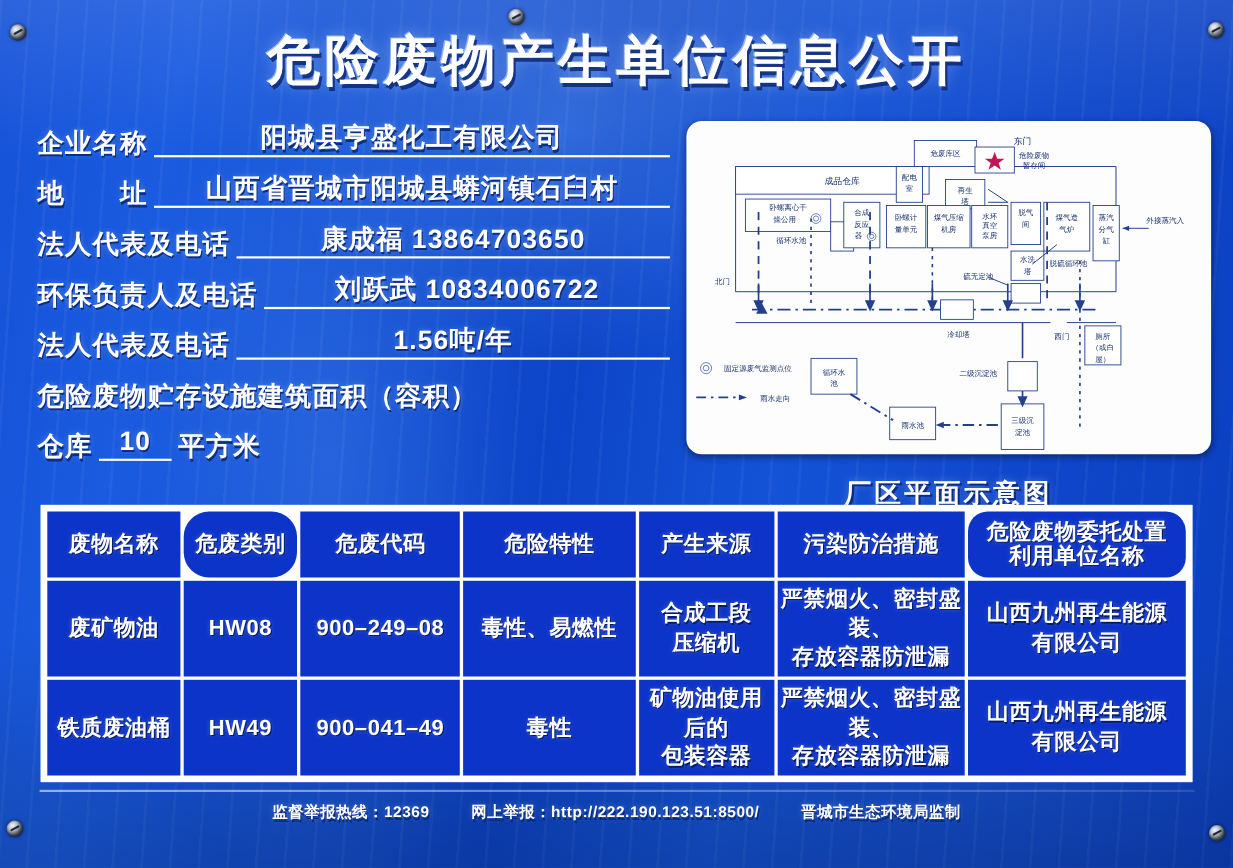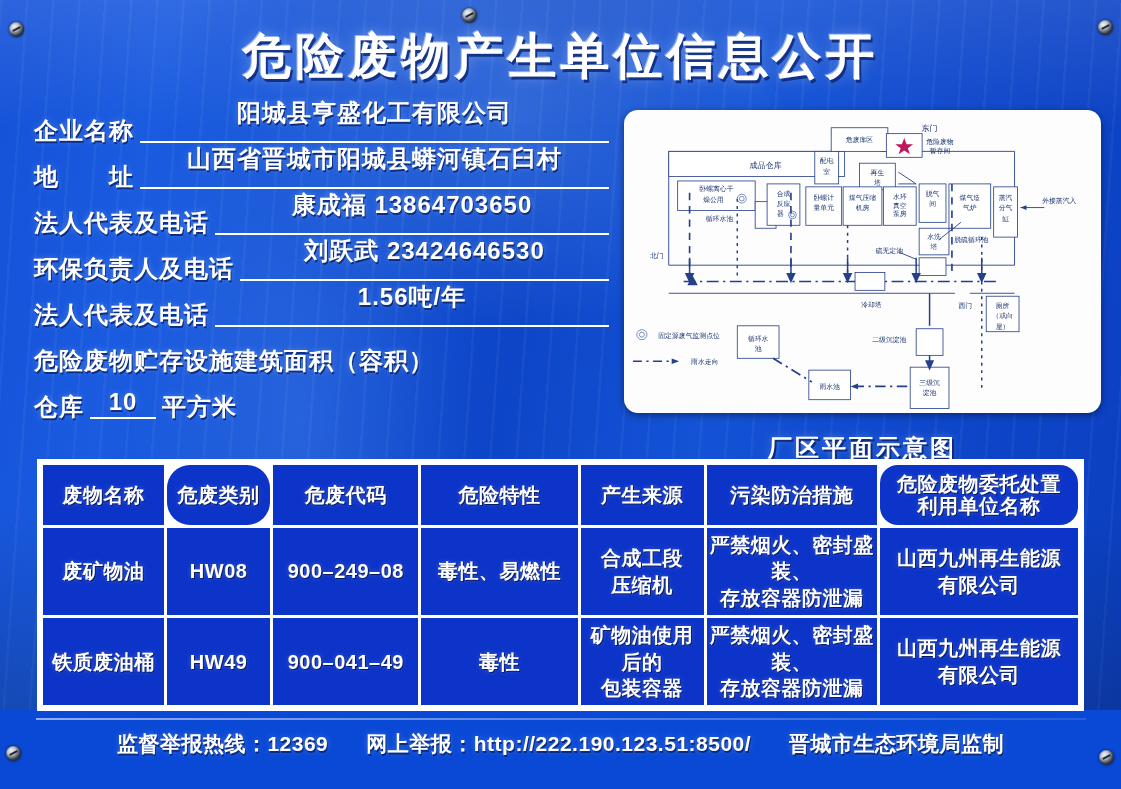--- a/index.html
+++ b/index.html
@@ -3,21 +3,21 @@
 <meta charset="utf-8">
 <title>危险废物产生单位信息公开</title>
 <style>
   html,body{margin:0;padding:0;}
   body{
     width:1121px;height:789px;overflow:hidden;
     font-family:"Liberation Sans","DejaVu Sans",sans-serif;
     background:#0a49d6;
   }
   #board{
-    position:relative;width:1121px;height:710px;
+    position:relative;width:1121px;height:789px;
     background:
       radial-gradient(ellipse 380px 300px at 520px 120px, rgba(120,180,255,.30), rgba(120,180,255,0) 70%),
       radial-gradient(ellipse 250px 620px at 300px 420px, rgba(110,170,255,.22), rgba(110,170,255,0) 70%),
       radial-gradient(ellipse 420px 260px at 900px 700px, rgba(30,90,210,.45), rgba(30,90,210,0) 70%),
       linear-gradient(100deg,#1552d8 0%,#1a5be0 14%,#1350d3 28%,#0d45c8 46%,#1453d6 62%,#0f48cc 78%,#0b3fc0 100%);
     color:#fff;
   }
   
   #board::before{
     content:"";position:absolute;inset:0;pointer-events:none;
@@ -63,21 +63,21 @@
     position:absolute;left:34px;top:108px;width:575px;z-index:4;
     font-size:24px;line-height:1.0;
   }
   .row{display:flex;align-items:flex-end;margin-bottom:11px;height:35px;}
   .lab{
     white-space:nowrap;font-weight:bold;letter-spacing:1px;
     text-shadow:1px 2px 0 rgba(8,36,110,.85), 0 0 6px rgba(255,255,255,.25);
   }
   .fill{
     flex:1;position:relative;text-align:center;
-    border-bottom:2px solid #fff;margin-left:6px;padding-bottom:16px;
+    border-bottom:2px solid #fff;margin-left:6px;padding-bottom:3px;
     font-weight:bold;letter-spacing:1px;
     text-shadow:1px 2px 0 rgba(8,36,110,.85), 0 0 6px rgba(255,255,255,.25);
   }
   .fill.w-narrow{flex:0 0 auto;min-width:26px;padding:0 7px 3px;}
   .plain{
     font-weight:bold;letter-spacing:1px;white-space:nowrap;
     text-shadow:1px 2px 0 rgba(8,36,110,.85), 0 0 6px rgba(255,255,255,.25);
   }
   .inline-row{display:flex;align-items:flex-end;margin-bottom:11px;height:35px;}
 
@@ -117,21 +117,21 @@
   #tbl .c4{width:14.2%;}
   #tbl .c5{width:11.2%;}
   #tbl .c6{width:15.5%;}
   #tbl .c7{width:18.0%;border-radius:18px;}
   .cell-lines span{display:block;}
 
   
   #footer{
     position:absolute;left:0;right:0;top:730px;z-index:4;
     display:flex;align-items:center;justify-content:center;gap:38px;
-    font-size:21px;font-weight:bold;letter-spacing:.5px;
+    font-size:14px;font-weight:bold;letter-spacing:.5px;
     text-shadow:1px 2px 0 rgba(8,36,110,.85), 0 0 6px rgba(255,255,255,.25);
   }
   #footer .seg{white-space:nowrap;}
   #footer-rule{
     position:absolute;left:36px;top:718px;width:1050px;height:2px;
     background:linear-gradient(90deg,rgba(255,255,255,.55),rgba(255,255,255,.12));
     z-index:3;
   }
 
   
@@ -176,21 +176,21 @@
       <span class="fill">山西省晋城市阳城县蟒河镇石臼村</span>
     </div>
 
     <div class="row">
       <span class="lab">法人代表及电话</span>
       <span class="fill">康成福 13864703650</span>
     </div>
 
     <div class="row">
       <span class="lab">环保负责人及电话</span>
-      <span class="fill">刘跃武 23424646530</span>
+      <span class="fill">刘跃武 10834006722</span>
     </div>
 
     <div class="row">
       <span class="lab">法人代表及电话</span>
       <span class="fill">1.56吨/年</span>
     </div>
 
 
     <div class="inline-row">
       <span class="plain">危险废物贮存设施建筑面积（容积）</span>

